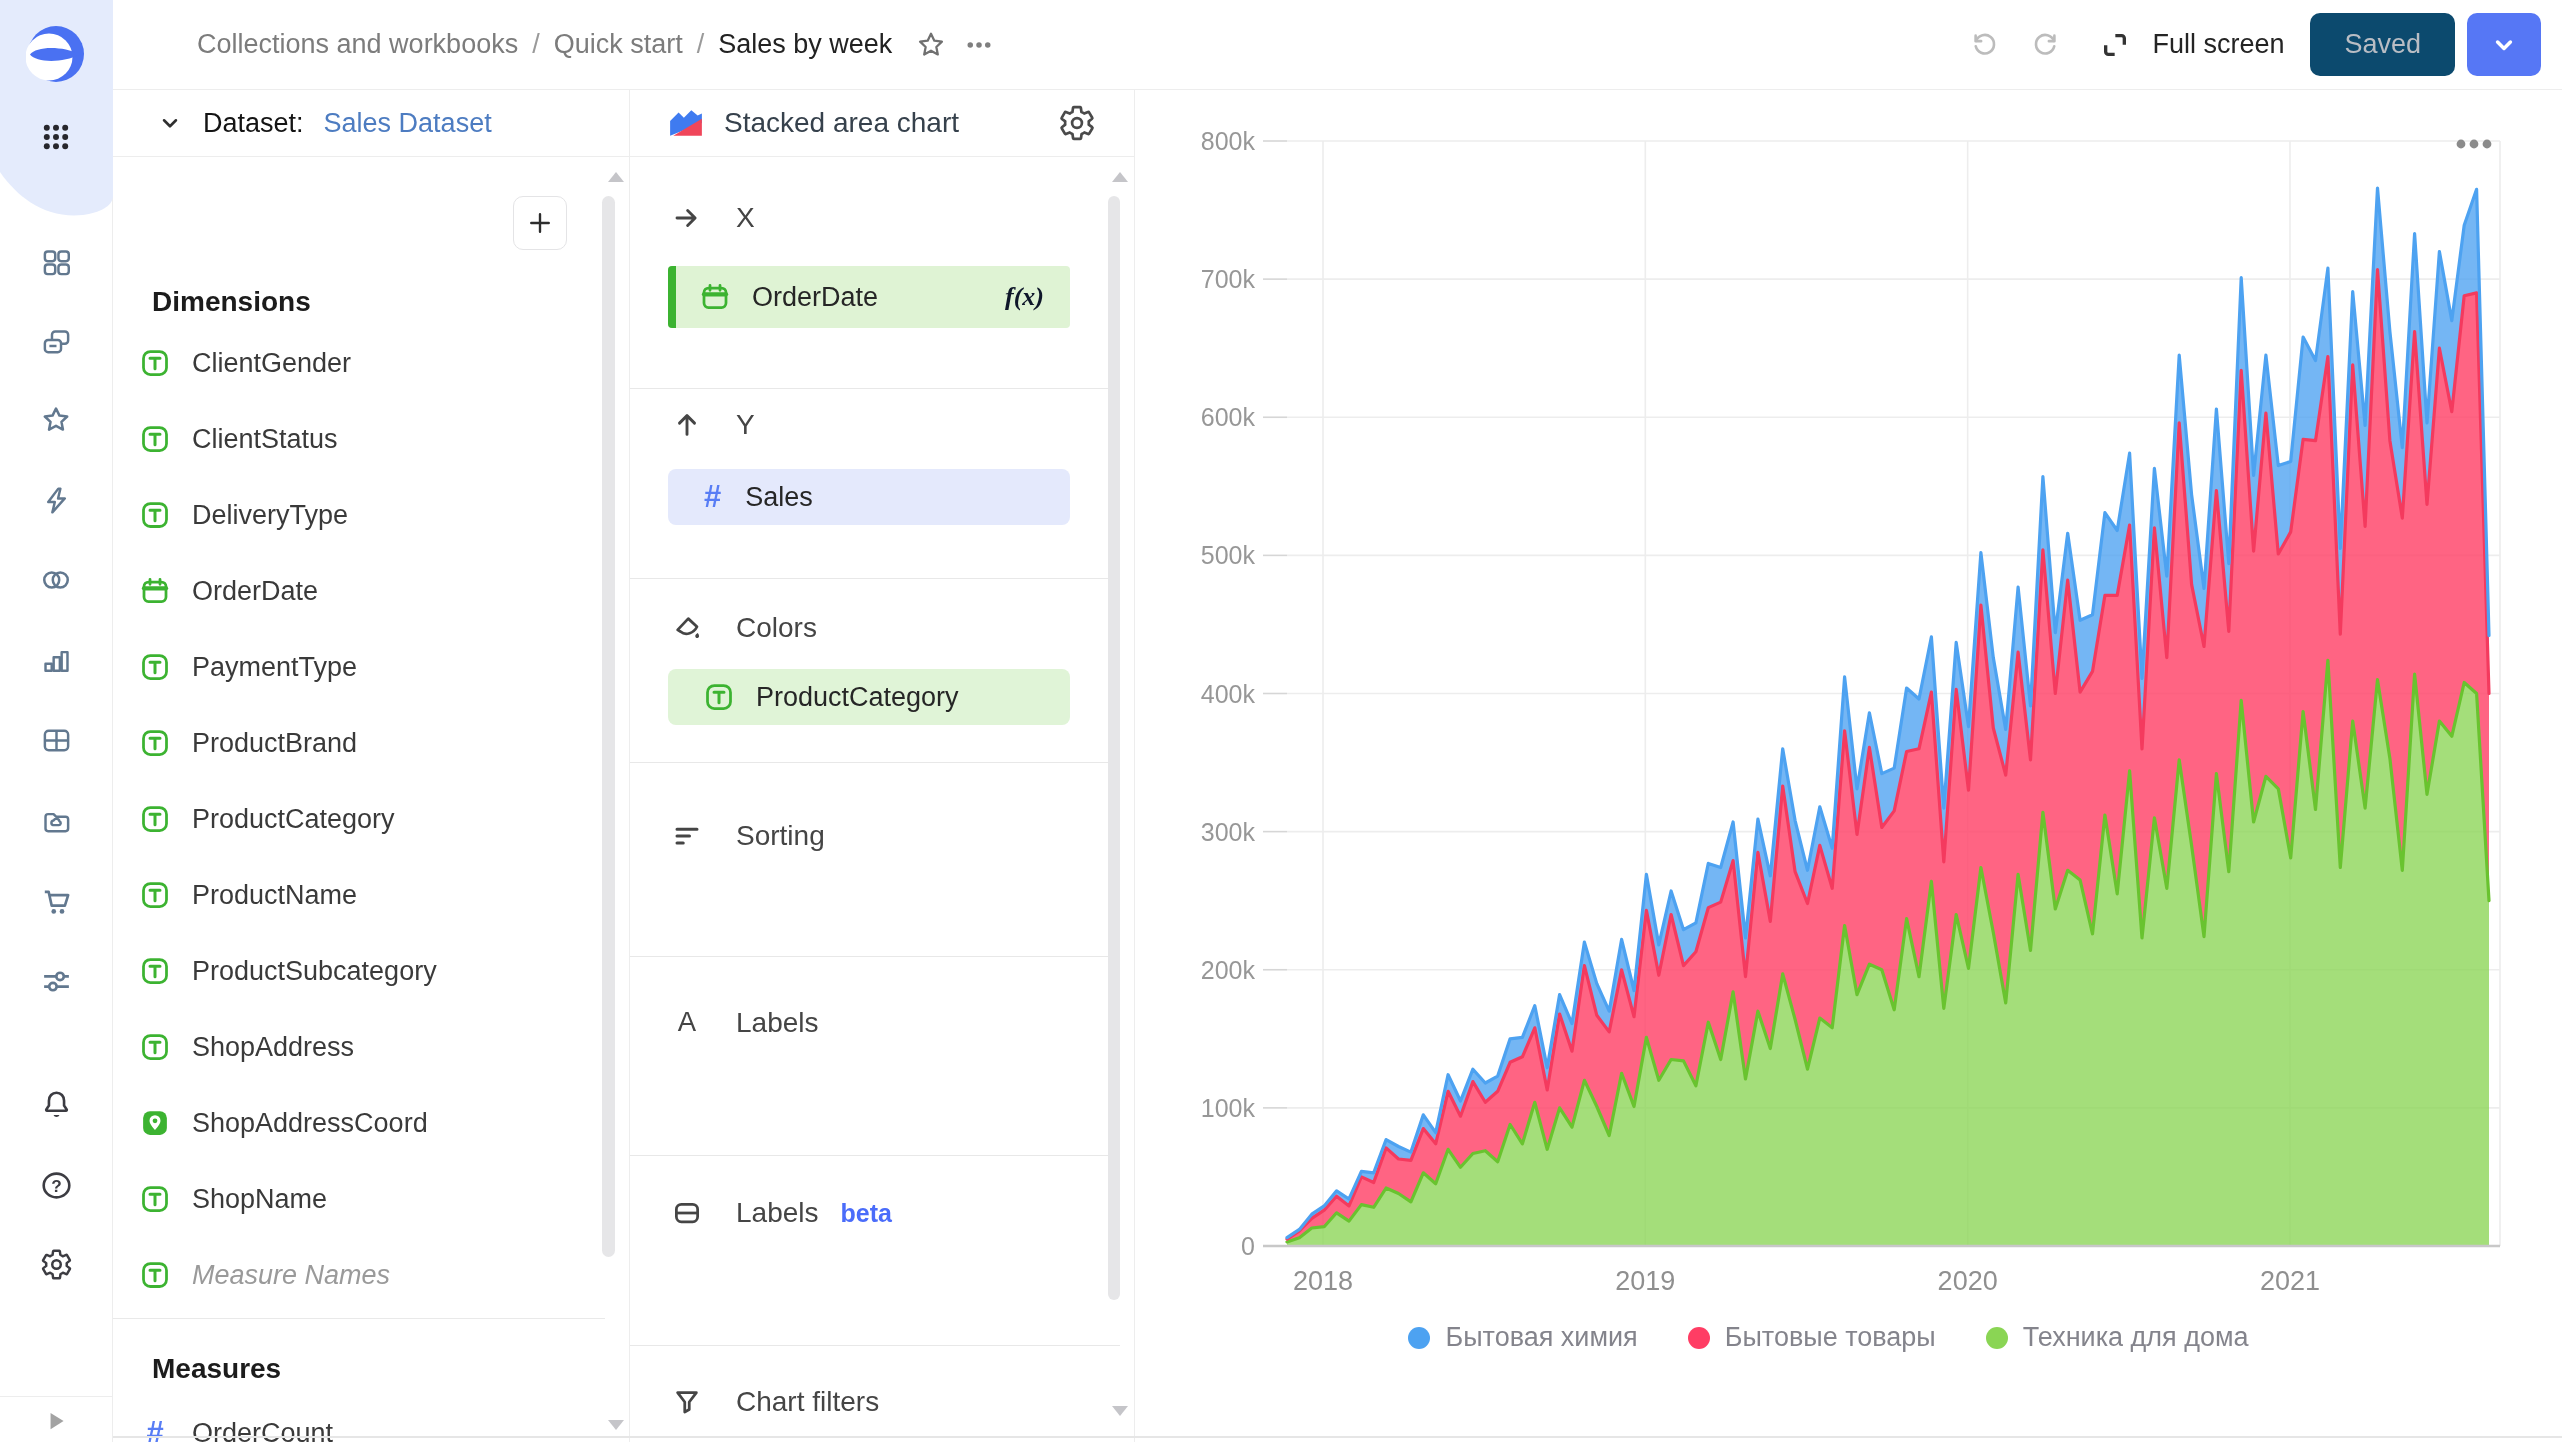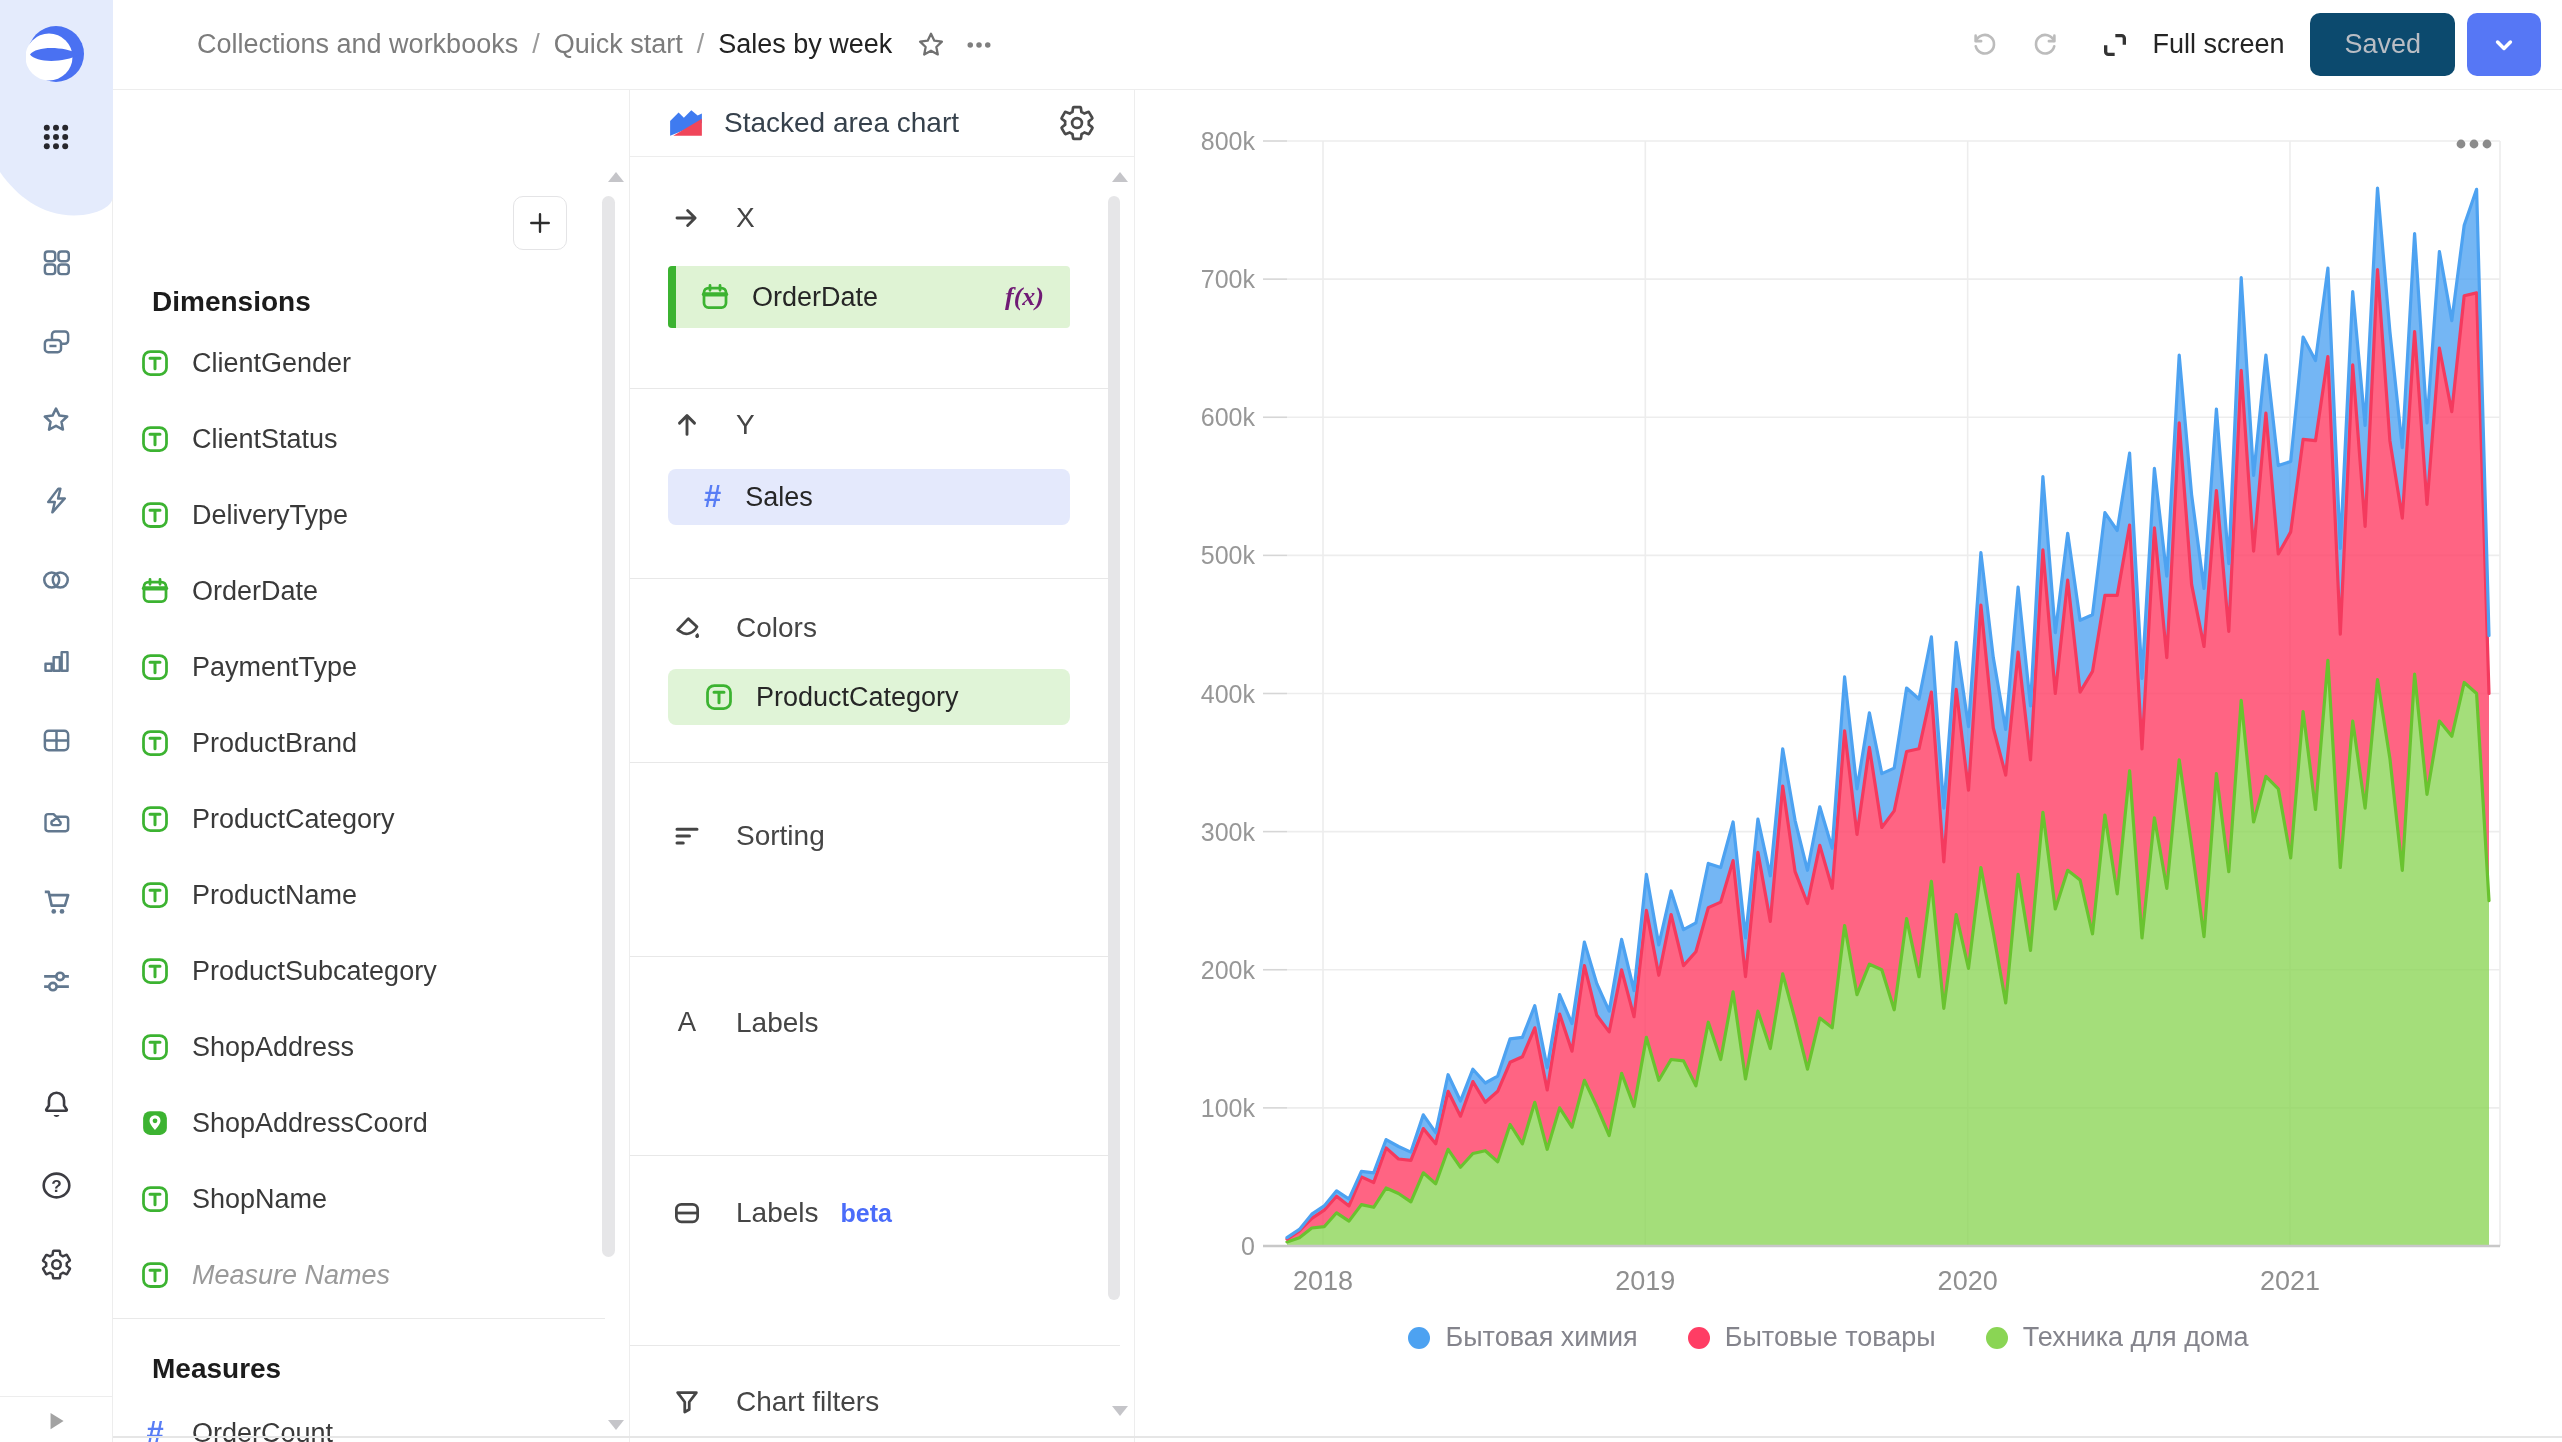--- a/index.html
+++ b/index.html
@@ -70,21 +70,21 @@
   .cfg-hr { position:absolute; left:0; right:14px; border-top:1.5px solid #e8e8e8; }
   .sec-row { position:absolute; left:42px; height:40px; display:flex; align-items:center; gap:34px; }
   .sec-icon { width:30px; height:30px; display:flex; align-items:center; justify-content:center; }
   .sec-label { font-size:28px; color:#454545; }
   .beta { font-size:25px; font-weight:700; color:#4a6cfa; margin-left:-12px; }
   .pill { position:absolute; left:38px; width:402px; display:flex; align-items:center; border-radius:8px; cursor:grab; }
   .pill .p-label { font-size:27px; color:#262626; }
   .pill-x { top:176px; height:62px; background:#dff3d4; border-radius:4px; padding-left:32px; gap:22px; overflow:hidden; }
   .pill-x .xbar { position:absolute; left:0; top:0; bottom:0; width:8px; background:#3cb331; }
   .fx { margin-left:auto; padding-right:26px; font-family:"Liberation Serif", serif; font-style:italic;
-        font-weight:700; font-size:26px; color:#701a75; }
+        font-weight:700; font-size:26px; color:#0f172a; }
   .pill-y { top:379px; height:56px; background:#e4e9fc; padding-left:36px; gap:24px; }
   .pill-c { top:579px; height:56px; background:#e0f4d7; padding-left:36px; gap:22px; }
 
   
   .chart-pane { position:absolute; left:1135px; top:90px; right:0; bottom:0; background:#fff; }
   .chart-menu { position:absolute; left:1316px; top:38px; width:46px; height:32px; display:flex;
                 align-items:center; justify-content:center; cursor:pointer; }
   #plot { position:absolute; left:0; top:-90px; width:1427px; height:1442px; }
   .legend { position:absolute; left:0; width:1427px; top:1232px; display:flex; justify-content:center;
             gap:50px; transform:translateX(-20px); }
@@ -258,20 +258,29 @@
       <button class="btn-saved" disabled="">Saved</button>
       <div class="btn-blue">
         <svg width="28" height="28" viewBox="0 0 24 24" fill="none" stroke="#fff" stroke-width="3" stroke-linecap="round" stroke-linejoin="round">
           <path d="M6.5 9.5 12 15l5.5-5.5"></path>
         </svg>
       </div>
     </div>
   </header>
 
   <section class="ds-panel">
+    <div class="panel-head">
+      <div class="ds-head-inner">
+        <svg width="26" height="26" viewBox="0 0 24 24" fill="none" stroke="#2f2f2f" stroke-width="2.4" stroke-linecap="round" stroke-linejoin="round">
+          <path d="M6.5 9.5 12 15l5.5-5.5"></path>
+        </svg>
+        <span class="ds-label">Dataset:</span>
+        <span class="ds-name">Sales Dataset</span>
+      </div>
+    </div>
     <div class="btn-plus">
       <svg width="30" height="30" viewBox="0 0 24 24" fill="none" stroke="#2d2d2d" stroke-width="1.9" stroke-linecap="round">
         <path d="M12 5v14M5 12h14"></path>
       </svg>
     </div>
     <div class="sect-title" style="top:196px">Dimensions</div>
     <div id="dims-list">
         <div class="field-row" style="top: 243px;">
     <span class="f-icon">
             <svg width="30" height="30" viewBox="0 0 24 24" fill="none" stroke="#3CB331" stroke-width="2.2" stroke-linecap="round">

